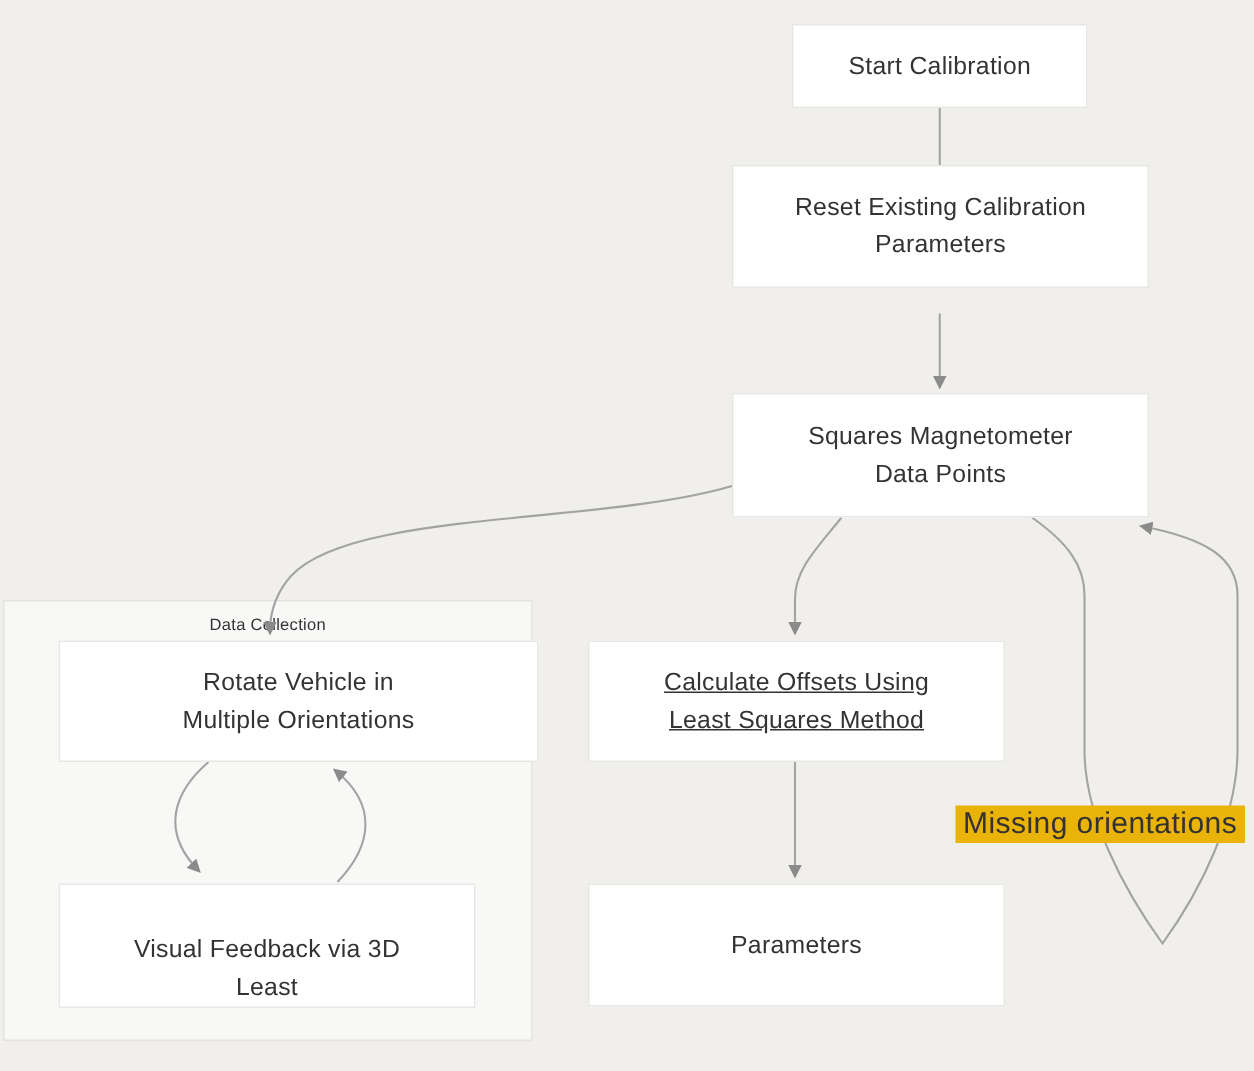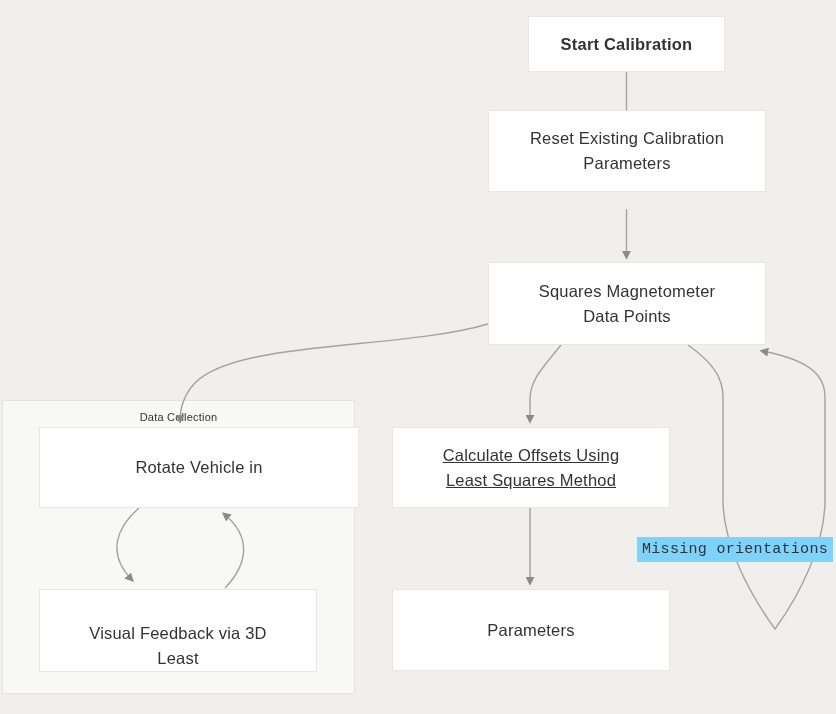--- a/index.html
+++ b/index.html
@@ -46,28 +46,27 @@
     margin-top: 5px;
     text-align: center;
     color: #333333;
     font-size: 11px;
     letter-spacing: 0.2px;
     line-height: 22px;
   }
   .edge-label {
     position: absolute;
     z-index: 4;
-    background: #7dd3fc;
+    background: #eab308;
     color: #333333;
-    font-size: 15px;
+    font-size: 20px;
     letter-spacing: 0.3px;
     line-height: 21px;
     padding: 2px 5px;
     white-space: nowrap;
-    font-family: Liberation Mono, monospace;
   }
 </style>
 </head>
 <body>
 
 <div id="canvas">
 
   <div class="subgraph" style="left:2px; top:400px; width:353px; height:294px;">
     <div class="subgraph-title">Data Collection</div>
   </div>
@@ -83,36 +82,37 @@
       <path d="M626.5,209 V257" marker-end="url(#arrow)"></path>
       <path d="M488,324 C400,350 234,340 194,384 C186,393 180,406 180,421" marker-end="url(#arrow)"></path>
       <path d="M561,345 C546,364 530,379 530,399 V421" marker-end="url(#arrow)"></path>
       <path d="M139,508 C117,527 106,553 132,580" marker-end="url(#arrow)"></path>
       <path d="M225,588 C249,563 251,536 224,514" marker-end="url(#arrow)"></path>
       <path d="M530,508 V583" marker-end="url(#arrow)"></path>
       <path d="M688,345 C712,362 723,377 723,397 V500 C723,544 749,593 775,629 C801,593 825,544 825,500 V397 C825,372 804,359 762,351" marker-end="url(#arrow)"></path>
     </g>
   </svg>
 
-  <div class="node" style="left:528px; top:16px; width:197px; height:56px;font-weight:bold;">
+  <div class="node" style="left:528px; top:16px; width:197px; height:56px;">
     <div class="nline">Start Calibration</div>
   </div>
 
   <div class="node" style="left:488px; top:110px; width:278px; height:82px;">
     <div class="nline">Reset Existing Calibration</div>
     <div class="nline">Parameters</div>
   </div>
 
   <div class="node" style="left:488px; top:262px; width:278px; height:83px;">
     <div class="nline">Squares Magnetometer</div>
     <div class="nline">Data Points</div>
   </div>
 
   <div class="node" style="left:39px; top:427px; width:320px; height:81px;">
     <div class="nline">Rotate Vehicle in</div>
+    <div class="nline">Multiple Orientations</div>
   </div>
 
   <div class="node" style="left:39px; top:589px; width:278px; height:83px;justify-content:flex-end;">
     <div class="nline">Visual Feedback via 3D</div>
     <div class="nline">Least</div>
   </div>
 
   <div class="node" style="left:392px; top:427px; width:278px; height:81px;text-decoration:underline;">
     <div class="nline">Calculate Offsets Using</div>
     <div class="nline">Least Squares Method</div>

